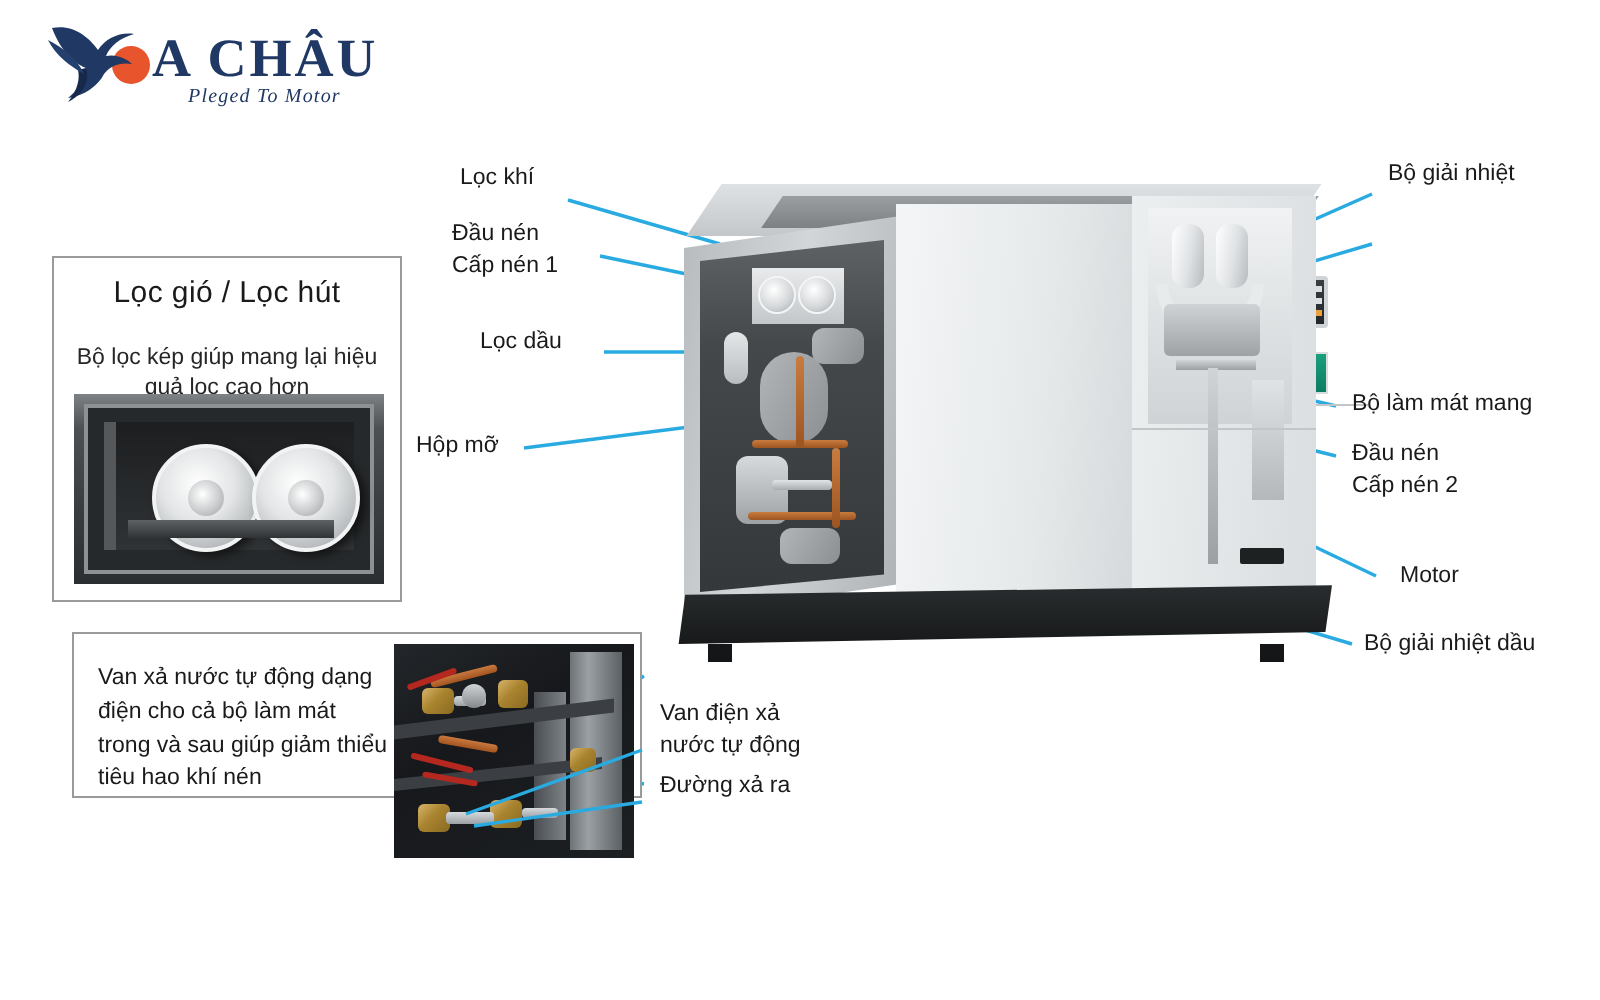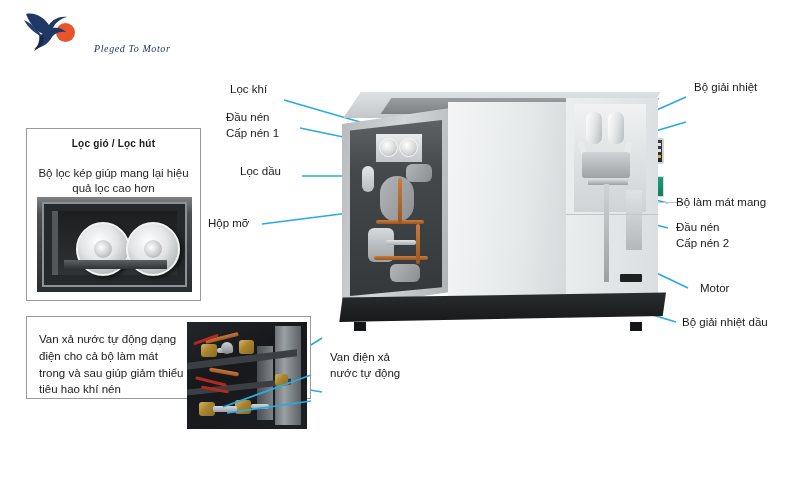--- a/index.html
+++ b/index.html
@@ -36,25 +36,25 @@
     color: #1F3864;
   }
 
   
   .infobox {
     position: absolute;
     border: 1px solid #9a9a9a;
     background: #ffffff;
   }
   #box-filter { left: 26px; top: 128px; width: 175px; height: 173px; }
-  #box-drain  { left: 26px; top: 316px; width: 285px; height: 83px; }
+  #box-drain  { left: 36px; top: 316px; width: 285px; height: 83px; }
 
   .box-title {
     text-align: center;
-    font-size: 10px; font-weight: bold; color: #1a1a1a;
+    font-size: 15px; font-weight: normal; color: #1a1a1a;
     margin-top: 9px; letter-spacing: .2px;
   }
   .box-desc {
     text-align: center;
     font-size: 11.5px; color: #262626; line-height: 1.32;
     margin-top: 17px; padding: 0 6px;
   }
   .box-desc-left {
     font-size: 11.5px; color: #1a1a1a; line-height: 1.46;
     padding: 14px 6px 0 12px; width: 165px;
@@ -285,20 +285,21 @@
   <div id="logo">
     <div class="logo-sun"></div>
     <svg class="logo-bird" viewBox="0 0 62 44">
       <path d="M4 4 C14 2 22 8 27 15 C31 9 38 6 45 7 C38 9 33 13 31 18
                C36 17 41 19 44 22 C38 21 33 23 30 27
                C27 33 20 38 12 39 C18 34 21 29 21 24
                C16 22 9 17 4 4 Z" fill="#1F3864"></path>
       <path d="M21 24 C23 30 20 37 12 41 C17 35 18 29 17 25 Z" fill="#16294b"></path>
       <path d="M2 10 C10 14 17 20 20 27 C13 23 6 18 2 10 Z" fill="#24406e"></path>
     </svg>
+    <div class="logo-text">A CHÂU</div>
     <div class="logo-tag">Pleged To Motor</div>
   </div>
 
   <svg id="leaders">
     <g stroke="#29ABE2" stroke-width="1.7" fill="none">
 
       <line x1="284" y1="100" x2="360" y2="122"></line>
       <line x1="300" y1="128" x2="372" y2="143"></line>
       <line x1="302" y1="176" x2="418" y2="176"></line>
       <line x1="262" y1="224" x2="404" y2="206"></line>
@@ -398,20 +399,21 @@
 
   <div class="label l" style="left:694px;top:80px;width:110px;">Bộ giải nhiệt</div>
   <div class="label l" style="left:676px;top:195px;width:120px;">Bộ làm mát mang</div>
   <div class="label c" style="left:676px;top:220px;width:110px;">Đầu nén
 Cấp nén 2</div>
   <div class="label l" style="left:700px;top:281px;width:80px;">Motor</div>
   <div class="label l" style="left:682px;top:315px;width:120px;">Bộ giải nhiệt dầu</div>
 
   <div class="label l" style="left:330px;top:330px;width:110px;margin-top:20px;">Van điện xả
 nước tự động</div>
+  <div class="label l" style="left:330px;top:386px;width:110px;">Đường xả ra</div>
 
   <div class="infobox" id="box-filter">
     <div class="box-title">Lọc gió / Lọc hút</div>
     <div class="box-desc">Bộ lọc kép giúp mang lại hiệu quả lọc cao hơn</div>
     <div class="photo-filter">
       <div class="pf-frame">
         <div class="pf-inner">
           <div class="pf-disc left"></div>
           <div class="pf-disc right"></div>
           <div class="pf-ledge"></div>

